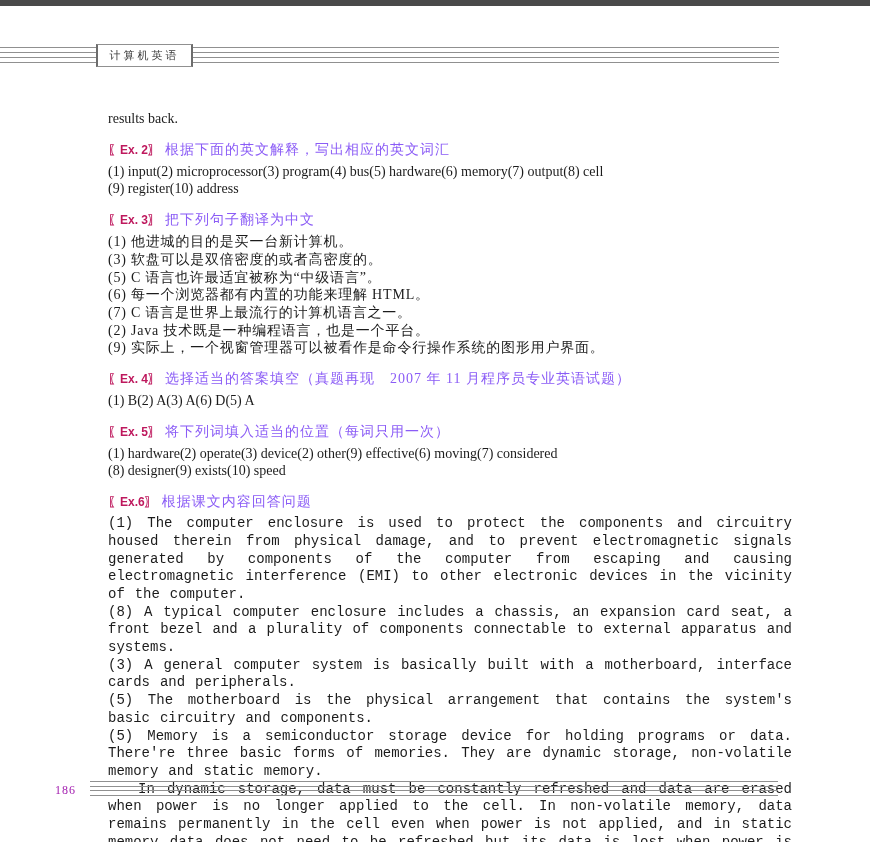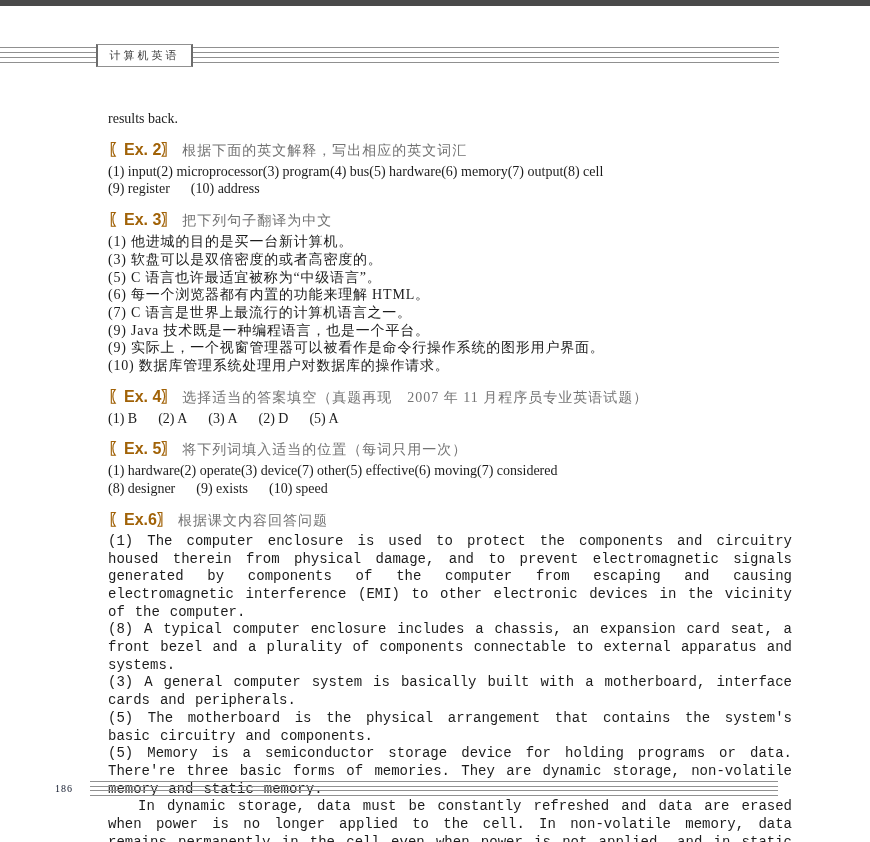--- a/index.html
+++ b/index.html
@@ -18,30 +18,30 @@
     border-left:2px solid #6d6d6d; border-right:2px solid #6d6d6d;
     border-top:1px solid #909090; border-bottom:1px solid #909090;
     display:flex; align-items:center; justify-content:center;
   }
   .head-title { font-size:11px; letter-spacing:3px; color:#3a3a3a; white-space:nowrap; }
 
   
   .content { position:absolute; left:108px; top:74px; width:684px; font-size:14px; line-height:17.7px;margin-top:36px; }
   .line { line-height:17.7px; }
   .ex-title { margin:12px 0 3px 0; line-height:19px; white-space:nowrap; }
-  .ex-tag { font-family:"Liberation Sans", sans-serif; font-weight:bold; font-size:16px; color:#a16207; }
-  .ex-cn { margin-left:5px; letter-spacing:1px; color:#737373; }
+  .ex-tag { font-family:"Liberation Sans", sans-serif; font-weight:bold; font-size:12px; color:#be185d; }
+  .ex-cn { margin-left:5px; letter-spacing:1px; color:#8b5cf6; }
   .spread-row { display:flex; line-height:17.7px; white-space:nowrap; }
-  .gap-row { display:flex; gap:21px; line-height:17.7px; white-space:nowrap; }
+  .gap-row { display:flex; gap:0; line-height:17.7px; white-space:nowrap; }
   .cn-line { letter-spacing:0.8px; line-height:17.7px; }
   .para { text-align:justify; word-spacing:1.5px; margin:0;font-family:Liberation Mono, monospace; }
   .para-indent { text-indent:30px; }
 
   
-  .footer-num { position:absolute; top:783px; left:55px; font-size:10px; color:#0f172a; letter-spacing:1px; }
+  .footer-num { position:absolute; top:783px; left:55px; font-size:12px; color:#a21caf; letter-spacing:1px; }
   .footer-lines { position:absolute; top:781px; left:90px; width:688px; height:16px; }
   .fl1 { top:0; } .fl2 { top:5px; } .fl3 { top:9px; } .fl4 { top:14px; }
 </style>
 </head>
 <body>
 
 <div class="page">
   <div class="topbar"></div>
 
   <div class="running-head">
@@ -76,44 +76,43 @@
     </div>
 
     <div class="ex-title">
       <span class="ex-tag">〖Ex. 3〗</span><span class="ex-cn">把下列句子翻译为中文</span>
     </div>
     <div class="cn-line">(1) 他进城的目的是买一台新计算机。</div>
     <div class="cn-line">(3) 软盘可以是双倍密度的或者高密度的。</div>
     <div class="cn-line">(5) C 语言也许最适宜被称为“中级语言”。</div>
     <div class="cn-line">(6) 每一个浏览器都有内置的功能来理解 HTML。</div>
     <div class="cn-line">(7) C 语言是世界上最流行的计算机语言之一。</div>
-    <div class="cn-line">(9) Java 技术既是一种编程语言，也是一个平台。</div>
+    <div class="cn-line">(2) Java 技术既是一种编程语言，也是一个平台。</div>
     <div class="cn-line">(9) 实际上，一个视窗管理器可以被看作是命令行操作系统的图形用户界面。</div>
-    <div class="cn-line">(10) 数据库管理系统处理用户对数据库的操作请求。</div>
 
     <div class="ex-title">
       <span class="ex-tag">〖Ex. 4〗</span><span class="ex-cn">选择适当的答案填空（真题再现　2007 年 11 月程序员专业英语试题）</span>
     </div>
     <div class="gap-row">
       <span>(1) B</span>
       <span>(2) A</span>
       <span>(3) A</span>
-      <span>(2) D</span>
+      <span>(6) D</span>
       <span>(5) A</span>
     </div>
 
     <div class="ex-title">
       <span class="ex-tag">〖Ex. 5〗</span><span class="ex-cn">将下列词填入适当的位置（每词只用一次）</span>
     </div>
     <div class="spread-row">
       <span>(1) hardware</span>
       <span>(2) operate</span>
       <span>(3) device</span>
-      <span>(7) other</span>
-      <span>(5) effective</span>
+      <span>(2) other</span>
+      <span>(9) effective</span>
       <span>(6) moving</span>
       <span>(7) considered</span>
     </div>
     <div class="gap-row">
       <span>(8) designer</span>
       <span>(9) exists</span>
       <span>(10) speed</span>
     </div>
 
     <div class="ex-title">

